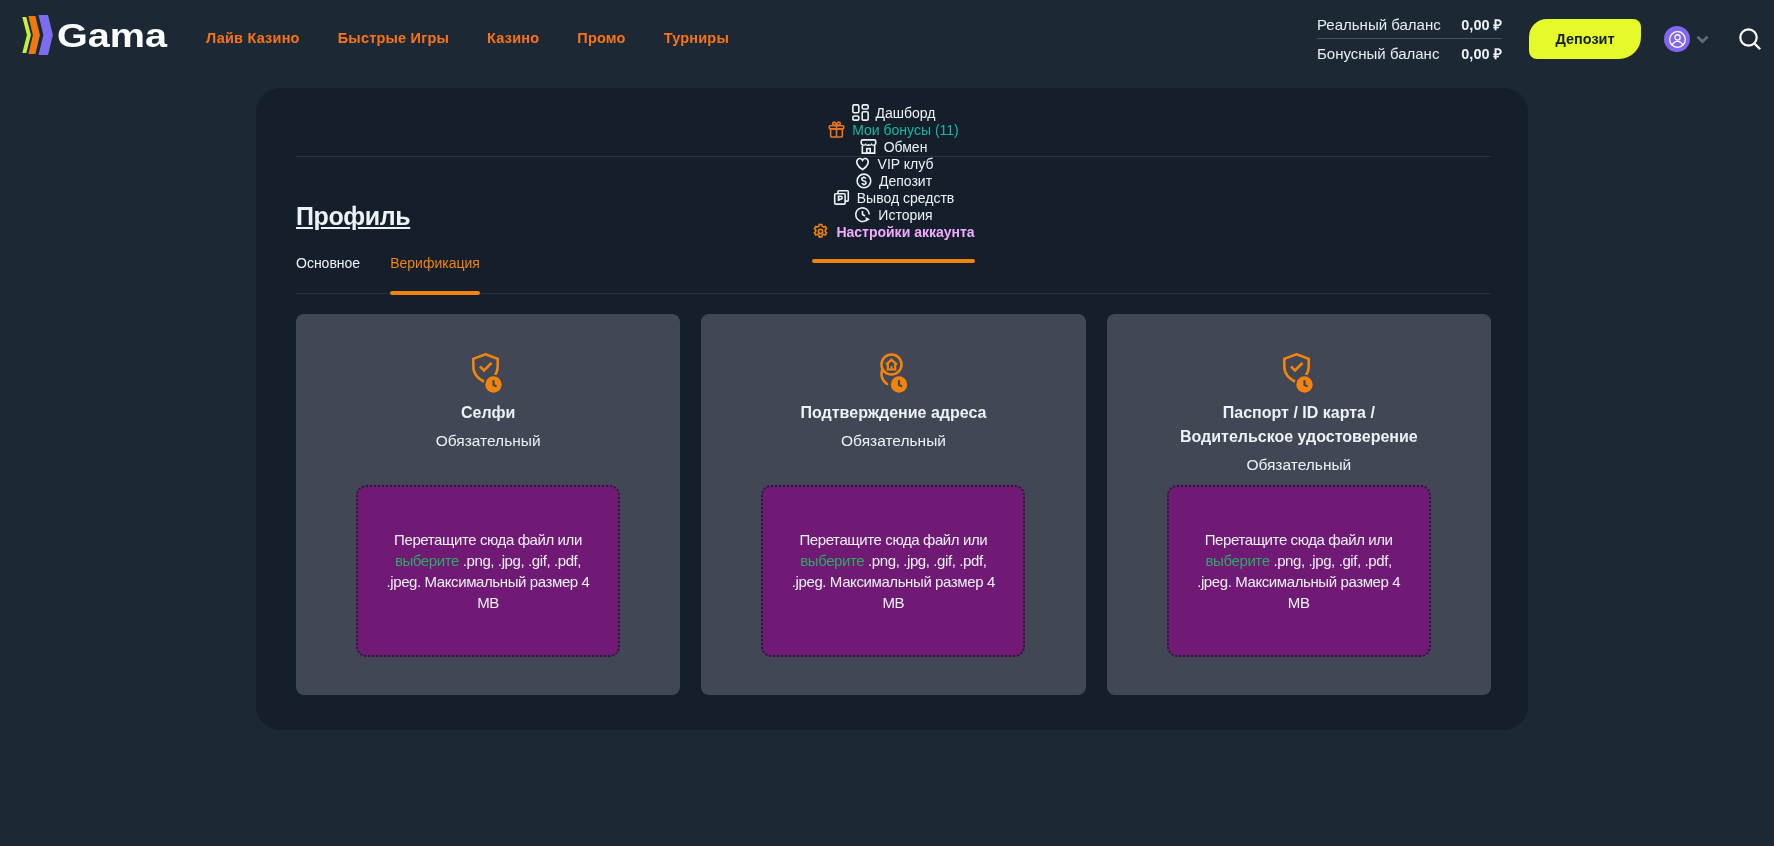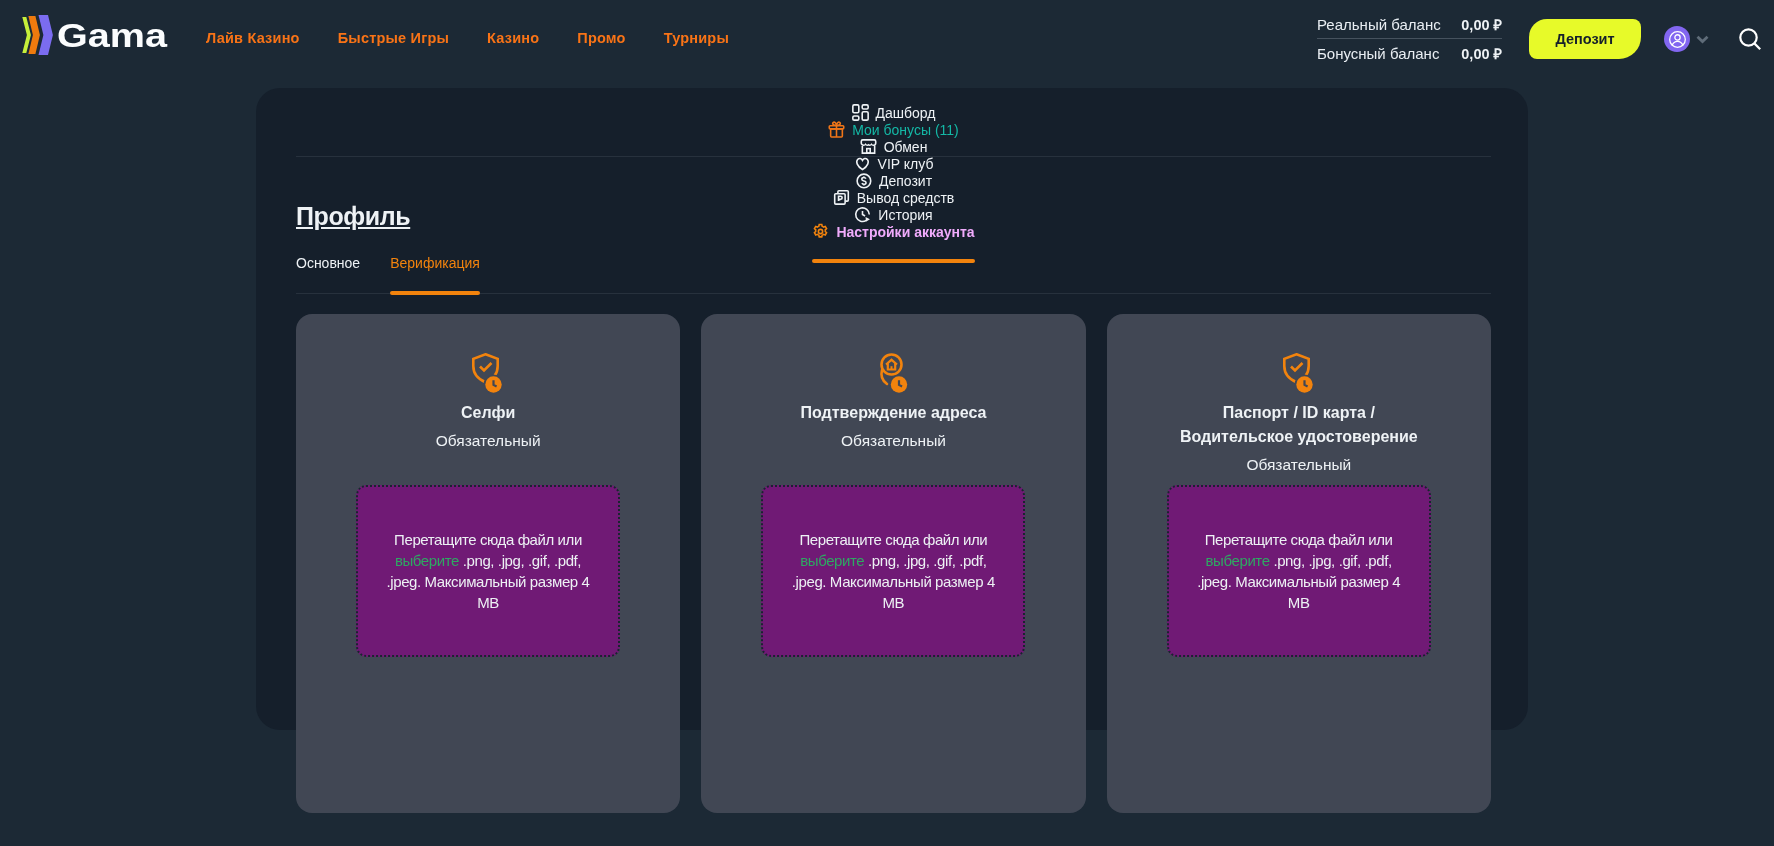--- a/index.html
+++ b/index.html
@@ -42,21 +42,21 @@
 .tab.orange { color:#14b8a6; }
 .tab.active .underline { position:absolute; left:0; right:0; bottom:-23px; height:4px; border-radius:2px; background:#f2830d; }
 
 .h1 { margin:45px 0 0 0; font-size:25px; font-weight:700; letter-spacing:-.4px;text-decoration:underline; }
 .subtabs { margin-top:24px; display:flex; gap:30px; border-bottom:1px solid #27313d; padding-bottom:22px; position:relative; }
 .subtab { font-size:14px; color:#eef2f5; position:relative; }
 .subtab.active { color:#f2830d; font-weight:400; }
 .subtab.active:after { content:""; position:absolute; left:0; right:0; bottom:-24px; height:4px; border-radius:2px; background:#f2830d; }
 
 .cards { margin-top:20px; display:flex; gap:21px; }
-.card { flex:1; height:499px; background:#414754; border-radius:16px; position:relative; text-align:center; }
+.card { flex:1; height:381px; background:#414754; border-radius:8px; position:relative; text-align:center; }
 .card .icon { margin-top:39px; height:40px; display:flex; justify-content:center; }
 .card .title { margin-top:8px; font-size:16px; font-weight:700; line-height:24px; }
 .card .req { margin-top:5px; font-size:15.5px; line-height:22px; }
 .drop { position:absolute; left:60px; top:171px; width:264px; height:172px;
   background:#701a75; border:2px dotted #19242f; border-radius:10px;
   display:flex; align-items:center; justify-content:center; }
 .drop .txt { font-size:15px; letter-spacing:-.4px; line-height:21px; color:#edf1f4; width:230px; }
 .drop .green { color:#2ea862;margin-top:7px; }
 </style>
 </head>

